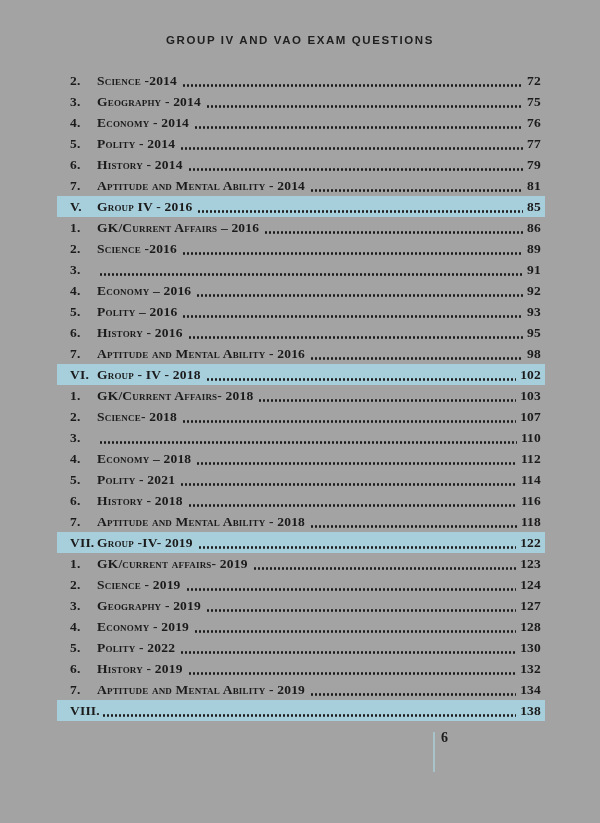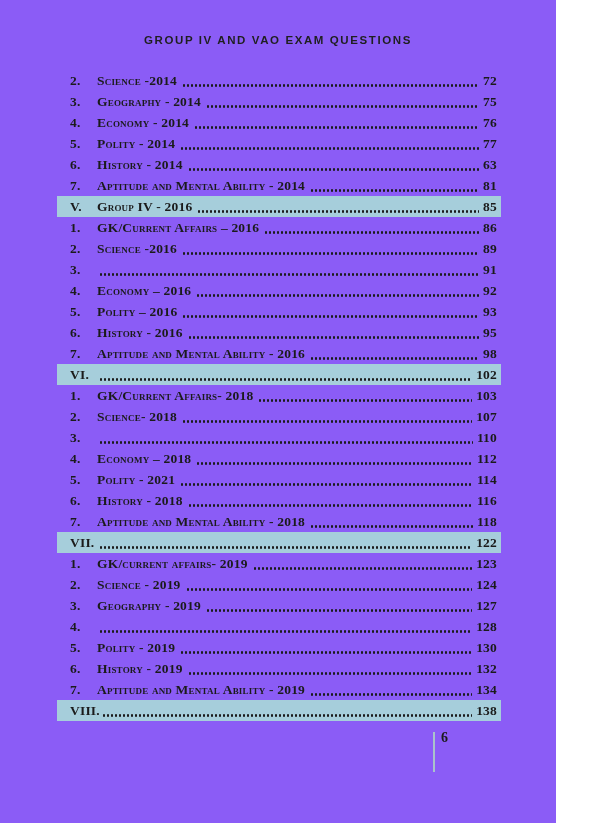--- a/index.html
+++ b/index.html
@@ -3,22 +3,22 @@
 <meta charset="utf-8">
 <style>
   :root{
     --ink:#1b1b1b;
     --hl:#a6cedb;
     --footer-line:#a9c3cb;
   }
   html,body{margin:0;padding:0;background:#ffffff;}
   .page{
     position:relative;
-    width:556px;height:823px;
-    background:#8b5cf6;
+    width:600px;height:823px;
+    background:#a3a3a3;
     overflow:hidden;
     font-family:"Liberation Serif",serif;
     color:var(--ink);
   }
   .header{
     position:absolute;
     top:34px;left:0;right:0;
     text-align:center;
     font-family:"Liberation Sans",sans-serif;
     font-weight:700;
@@ -108,21 +108,21 @@
       <div class="toc-row">
     <span class="num">5.</span>
     <span class="title">Polity - 2014</span>
     <span class="leader"></span>
     <span class="pg">77</span>
   </div>
       <div class="toc-row">
     <span class="num">6.</span>
     <span class="title">History - 2014</span>
     <span class="leader"></span>
-    <span class="pg">63</span>
+    <span class="pg">79</span>
   </div>
       <div class="toc-row">
     <span class="num">7.</span>
     <span class="title">Aptitude and Mental Ability - 2014</span>
     <span class="leader"></span>
     <span class="pg">81</span>
   </div>
       <div class="toc-row hl">
     <span class="num">V.</span>
     <span class="title">Group IV - 2016</span>
@@ -165,20 +165,21 @@
     <span class="pg">95</span>
   </div>
       <div class="toc-row">
     <span class="num">7.</span>
     <span class="title">Aptitude and Mental Ability - 2016</span>
     <span class="leader"></span>
     <span class="pg">98</span>
   </div>
       <div class="toc-row hl">
     <span class="num">VI.</span>
+    <span class="title">Group - IV - 2018</span>
     <span class="leader"></span>
     <span class="pg">102</span>
   </div>
       <div class="toc-row">
     <span class="num">1.</span>
     <span class="title">GK/Current Affairs- 2018</span>
     <span class="leader"></span>
     <span class="pg">103</span>
   </div>
       <div class="toc-row">
@@ -211,20 +212,21 @@
     <span class="pg">116</span>
   </div>
       <div class="toc-row">
     <span class="num">7.</span>
     <span class="title">Aptitude and Mental Ability - 2018</span>
     <span class="leader"></span>
     <span class="pg">118</span>
   </div>
       <div class="toc-row hl">
     <span class="num">VII.</span>
+    <span class="title">Group -IV- 2019</span>
     <span class="leader"></span>
     <span class="pg">122</span>
   </div>
       <div class="toc-row">
     <span class="num">1.</span>
     <span class="title">GK/current affairs- 2019</span>
     <span class="leader"></span>
     <span class="pg">123</span>
   </div>
       <div class="toc-row">
@@ -234,26 +236,27 @@
     <span class="pg">124</span>
   </div>
       <div class="toc-row">
     <span class="num">3.</span>
     <span class="title">Geography - 2019</span>
     <span class="leader"></span>
     <span class="pg">127</span>
   </div>
       <div class="toc-row">
     <span class="num">4.</span>
+    <span class="title">Economy - 2019</span>
     <span class="leader"></span>
     <span class="pg">128</span>
   </div>
       <div class="toc-row">
     <span class="num">5.</span>
-    <span class="title">Polity - 2019</span>
+    <span class="title">Polity - 2022</span>
     <span class="leader"></span>
     <span class="pg">130</span>
   </div>
       <div class="toc-row">
     <span class="num">6.</span>
     <span class="title">History - 2019</span>
     <span class="leader"></span>
     <span class="pg">132</span>
   </div>
       <div class="toc-row">

